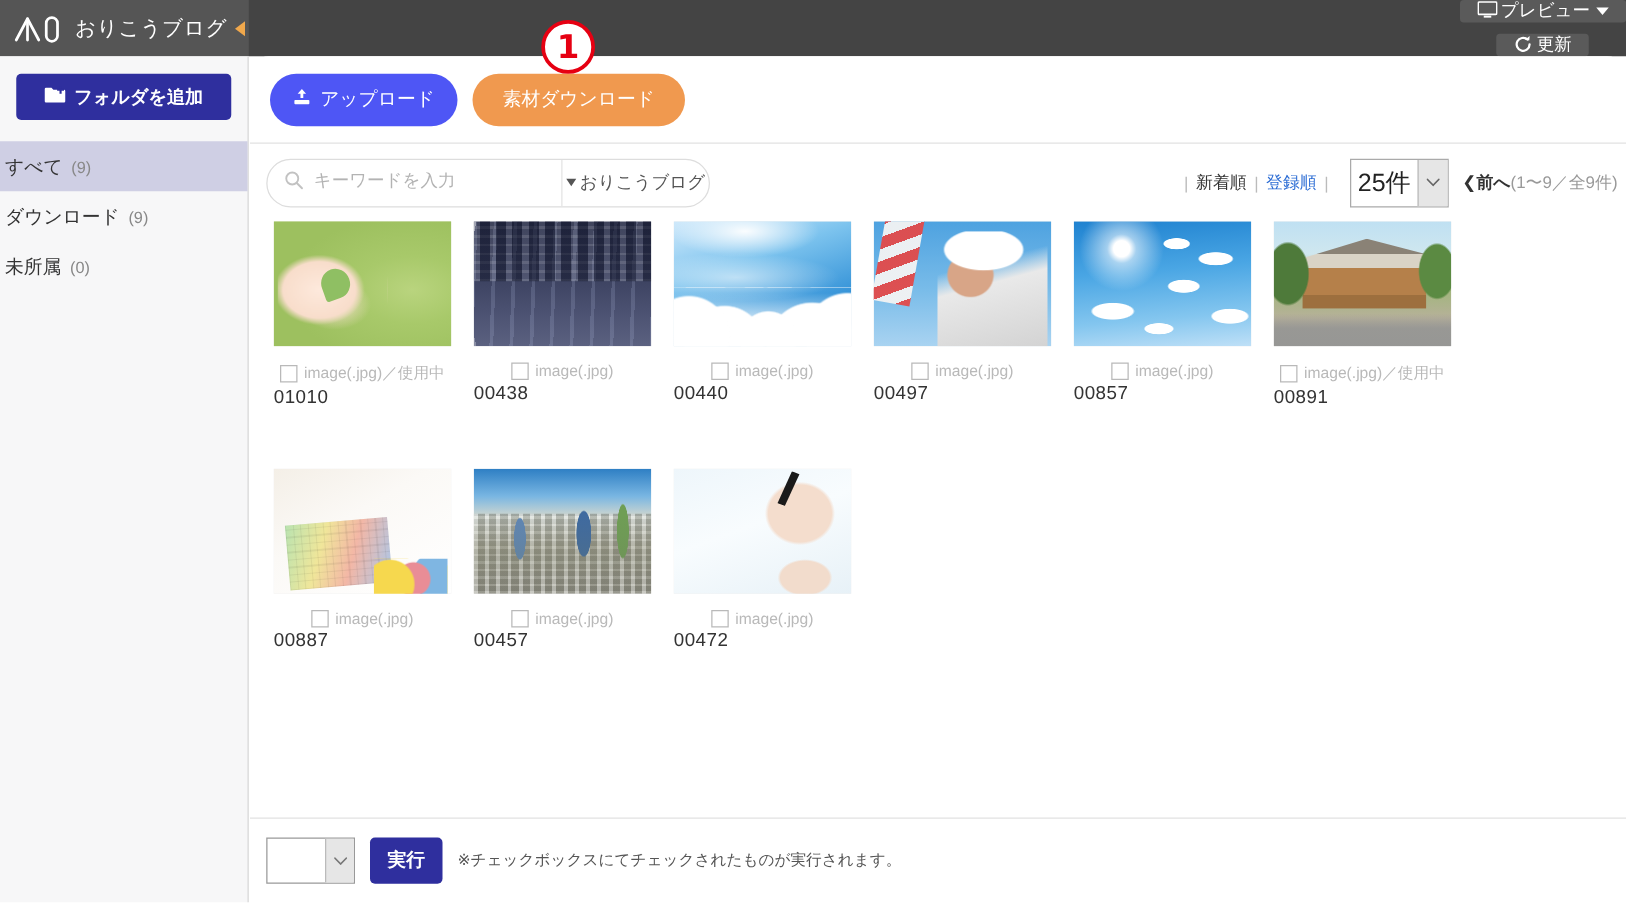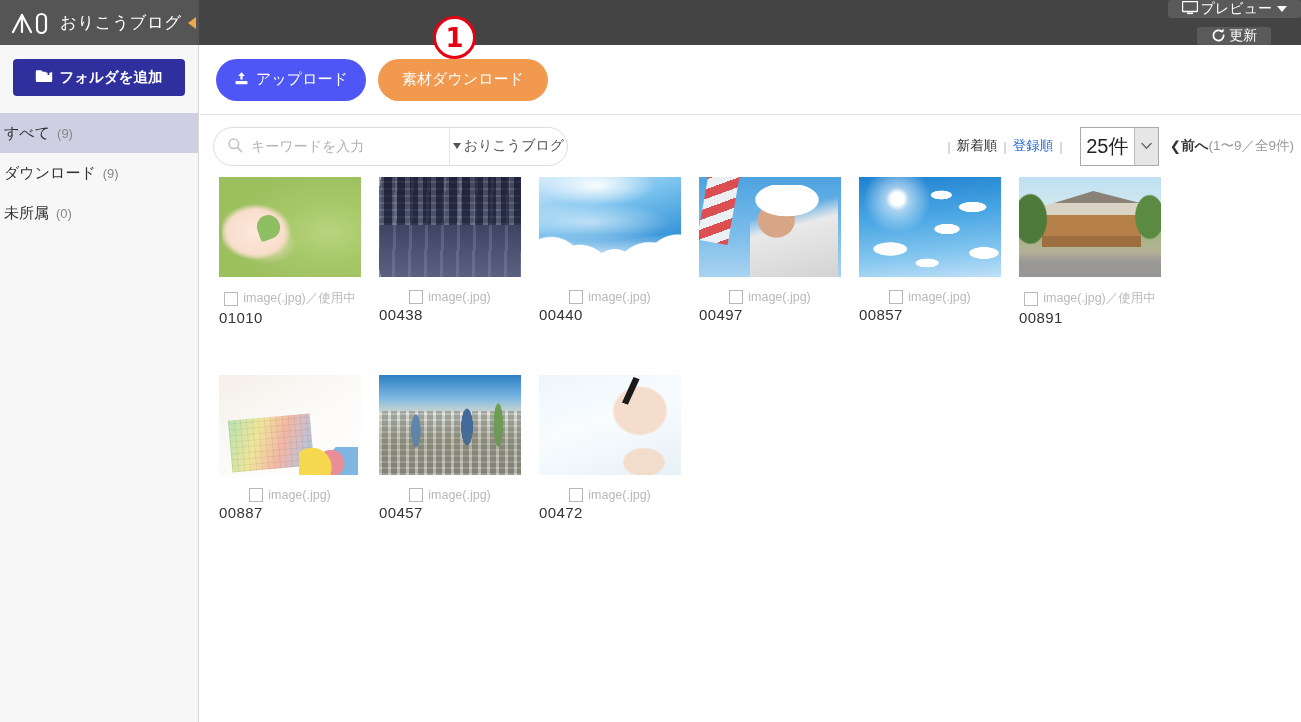--- a/index.html
+++ b/index.html
@@ -100,21 +100,21 @@
     height: 62px; display: flex; align-items: center; position: relative;
     padding-left: 13px;
   }
   .search-wrap {
     width: 355px; height: 39px; border: 1px solid #ddd; border-radius: 20px;
     display: flex; align-items: center; background: #fff;
   }
   .search-input {
     flex: 1; border: none; outline: none; background: transparent;
     font-size: 14px; color: #333; padding-left: 8px;
-    font-family: Liberation Sans, sans-serif;
+    font-family: Liberation Mono, monospace;
   }
   .search-input::placeholder { color: #b3b3b3; }
   .search-icon { margin-left: 13px; color: #c2c2c2; font-size: 15px; }
   .filter-toggle {
     width: 118px; height: 100%; border-left: 1px solid #e4e4e4;
     display: flex; align-items: center; justify-content: center; gap: 3px;
     font-size: 14px; color: #555; cursor: pointer;
   }
   .caret-sm {
     width: 0; height: 0;
@@ -548,19 +548,33 @@
               <div class="cap">
                 <span class="cbx"></span>
                 <span>image(.jpg)</span>
               </div>
               <div class="num">00472</div>
             </div>
           </div>
         </div>
     </div>
 
+    <div class="footer">
+      <div class="foot-select">
+        <span class="v"></span>
+        <span class="a">
+          <svg width="11" height="8" viewBox="0 0 11 8">
+            <path d="M1 1.6 L5.5 6.2 L10 1.6" fill="none" stroke="#777" stroke-width="1.4" stroke-linecap="round" stroke-linejoin="round"></path>
+          </svg>
+        </span>
+      </div>
+      <div class="exec-btn">
+        <span>実行</span>
+      </div>
+      <div class="foot-note">※チェックボックスにてチェックされたものが実行されます。</div>
+    </div>
   </div>
 
   <div class="annot-1">
     <span>1</span>
   </div>
 
 </div>
 
 </body></html>

